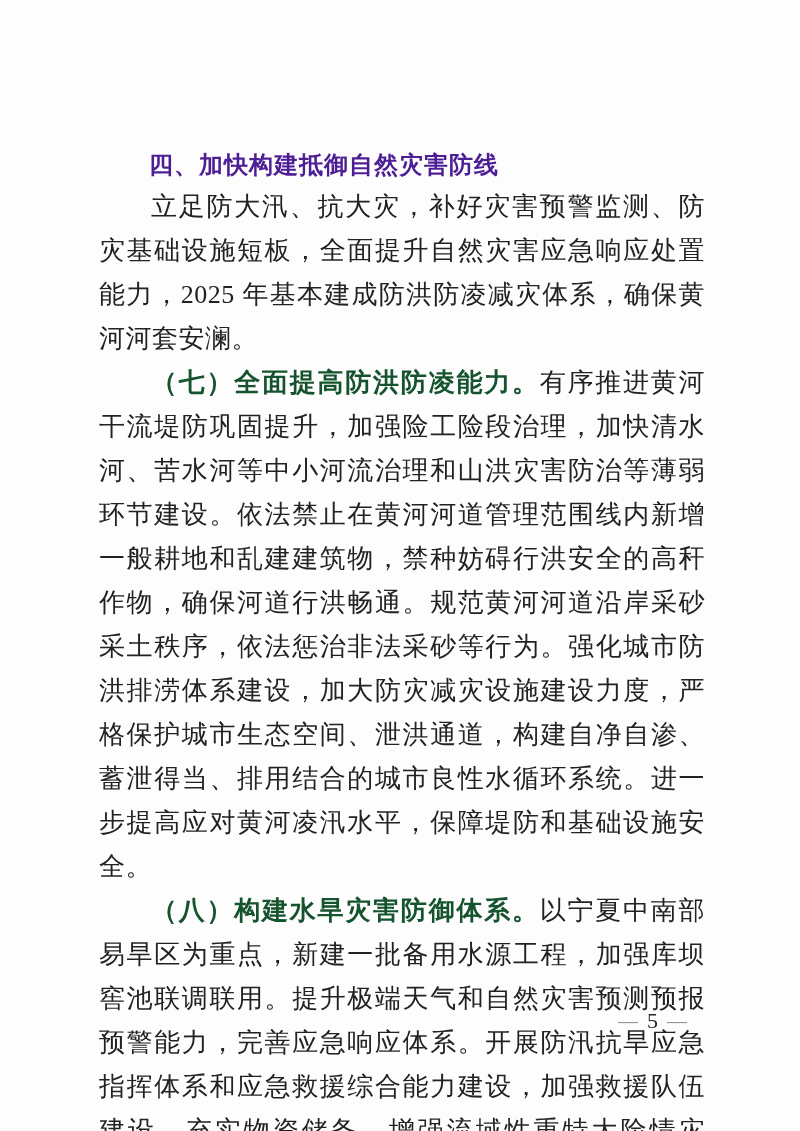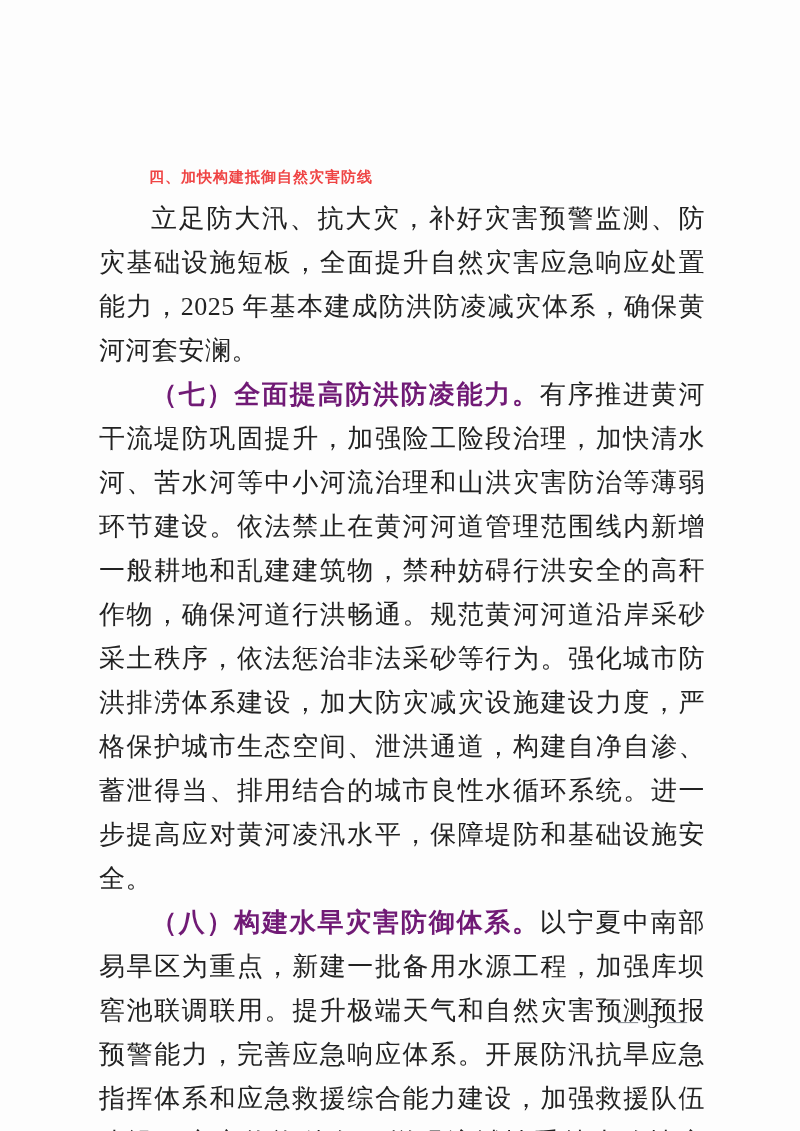--- a/index.html
+++ b/index.html
@@ -18,39 +18,39 @@
   }
   .content {
     position: absolute;
     left: 99px;
     top: 140px;
     width: 606px;
   }
   .heading {
     font-family: "Liberation Sans", "DejaVu Sans", sans-serif;
     font-weight: bold;
-    font-size: 15px;
+    font-size: 24px;
     line-height: 41px;
     letter-spacing: 1px;
-    margin: 16px 0 0 50px;
-    color: #ef4444;
+    margin: 4px 0 0 50px;
+    color: #4c1d95;
   }
   .para {
     margin: 0;
     font-size: 26px;
     line-height: 44px;
     text-align: justify;
     text-align-last: left;
     text-indent: 2em;
     letter-spacing: 0.5px;
     color: #222222;
   }
   .para .lead {
     font-weight: bold;
-    color: #701a75;
+    color: #14532d;
   }
   .page-num {
     position: absolute;
     top: 1006px;
     left: 618px;
     height: 30px;
     display: flex;
     align-items: center;
     gap: 9px;
     font-size: 22px;

